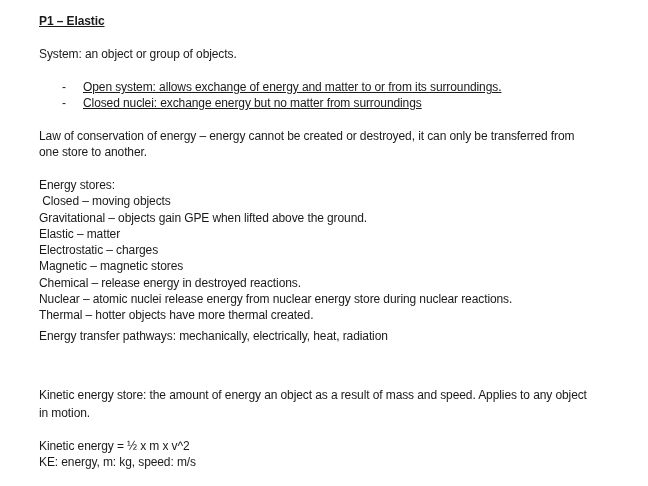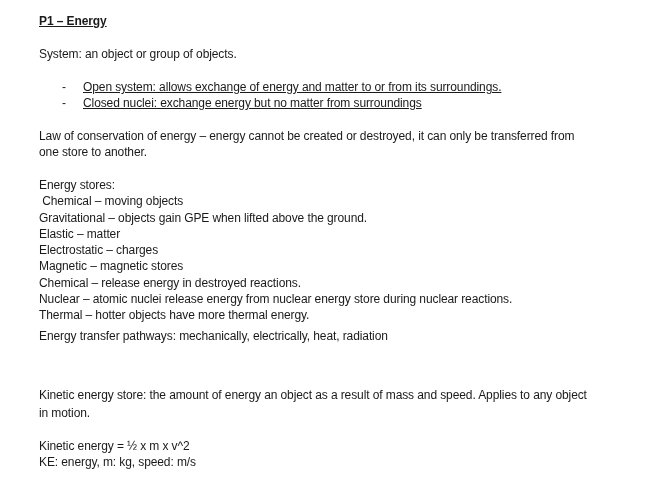--- a/index.html
+++ b/index.html
@@ -7,43 +7,43 @@
            font-family: "Liberation Sans", "DejaVu Sans", sans-serif; color: #1a1a1a; }
     .line { position: absolute; left: 39px; font-size: 12px; line-height: 16px; white-space: nowrap; letter-spacing: -0.1px; }
     .title { font-weight: bold; text-decoration: underline; }
     .bullet { position: absolute; left: 62px; font-size: 12px; line-height: 16px; }
     .btext { position: absolute; left: 83px; font-size: 12px; line-height: 16px; white-space: nowrap; letter-spacing: -0.1px; text-decoration: underline; }
   </style>
 </head>
 <body>
 
 <div>
-  <div class="line title" style="top:13px">P1 – Energy</div>
+  <div class="line title" style="top:13px">P1 – Elastic</div>
 
   <div class="line" style="top:46px">System: an object or group of objects.</div>
 
   <div>
     <span class="bullet" style="top:79px">-</span>
     <span class="btext" style="top:79px">Open system: allows exchange of energy and matter to or from its surroundings.</span>
     <span class="bullet" style="top:95px">-</span>
     <span class="btext" style="top:95px">Closed nuclei: exchange energy but no matter from surroundings</span>
   </div>
 
   <div class="line" style="top:128px">Law of conservation of energy – energy cannot be created or destroyed, it can only be transferred from</div>
   <div class="line" style="top:144px">one store to another.</div>
 
   <div class="line" style="top:177px">Energy stores:</div>
-  <div class="line" style="top:193px; white-space:pre"> Chemical – moving objects</div>
+  <div class="line" style="top:193px; white-space:pre"> Closed – moving objects</div>
   <div class="line" style="top:210px">Gravitational – objects gain GPE when lifted above the ground.</div>
   <div class="line" style="top:226px">Elastic – matter</div>
   <div class="line" style="top:242px">Electrostatic – charges</div>
   <div class="line" style="top:258px">Magnetic – magnetic stores</div>
   <div class="line" style="top:275px">Chemical – release energy in destroyed reactions.</div>
   <div class="line" style="top:291px">Nuclear – atomic nuclei release energy from nuclear energy store during nuclear reactions.</div>
-  <div class="line" style="top:307px">Thermal – hotter objects have more thermal energy.</div>
+  <div class="line" style="top:307px">Thermal – hotter objects have more thermal created.</div>
 
   <div class="line" style="top:328px">Energy transfer pathways: mechanically, electrically, heat, radiation</div>
 
   <div class="line" style="top:387px">Kinetic energy store: the amount of energy an object as a result of mass and speed. Applies to any object</div>
   <div class="line" style="top:405px">in motion.</div>
 
   <div class="line" style="top:438px">Kinetic energy = ½ x m x v^2</div>
   <div class="line" style="top:454px">KE: energy, m: kg, speed: m/s</div>
 </div>
 

